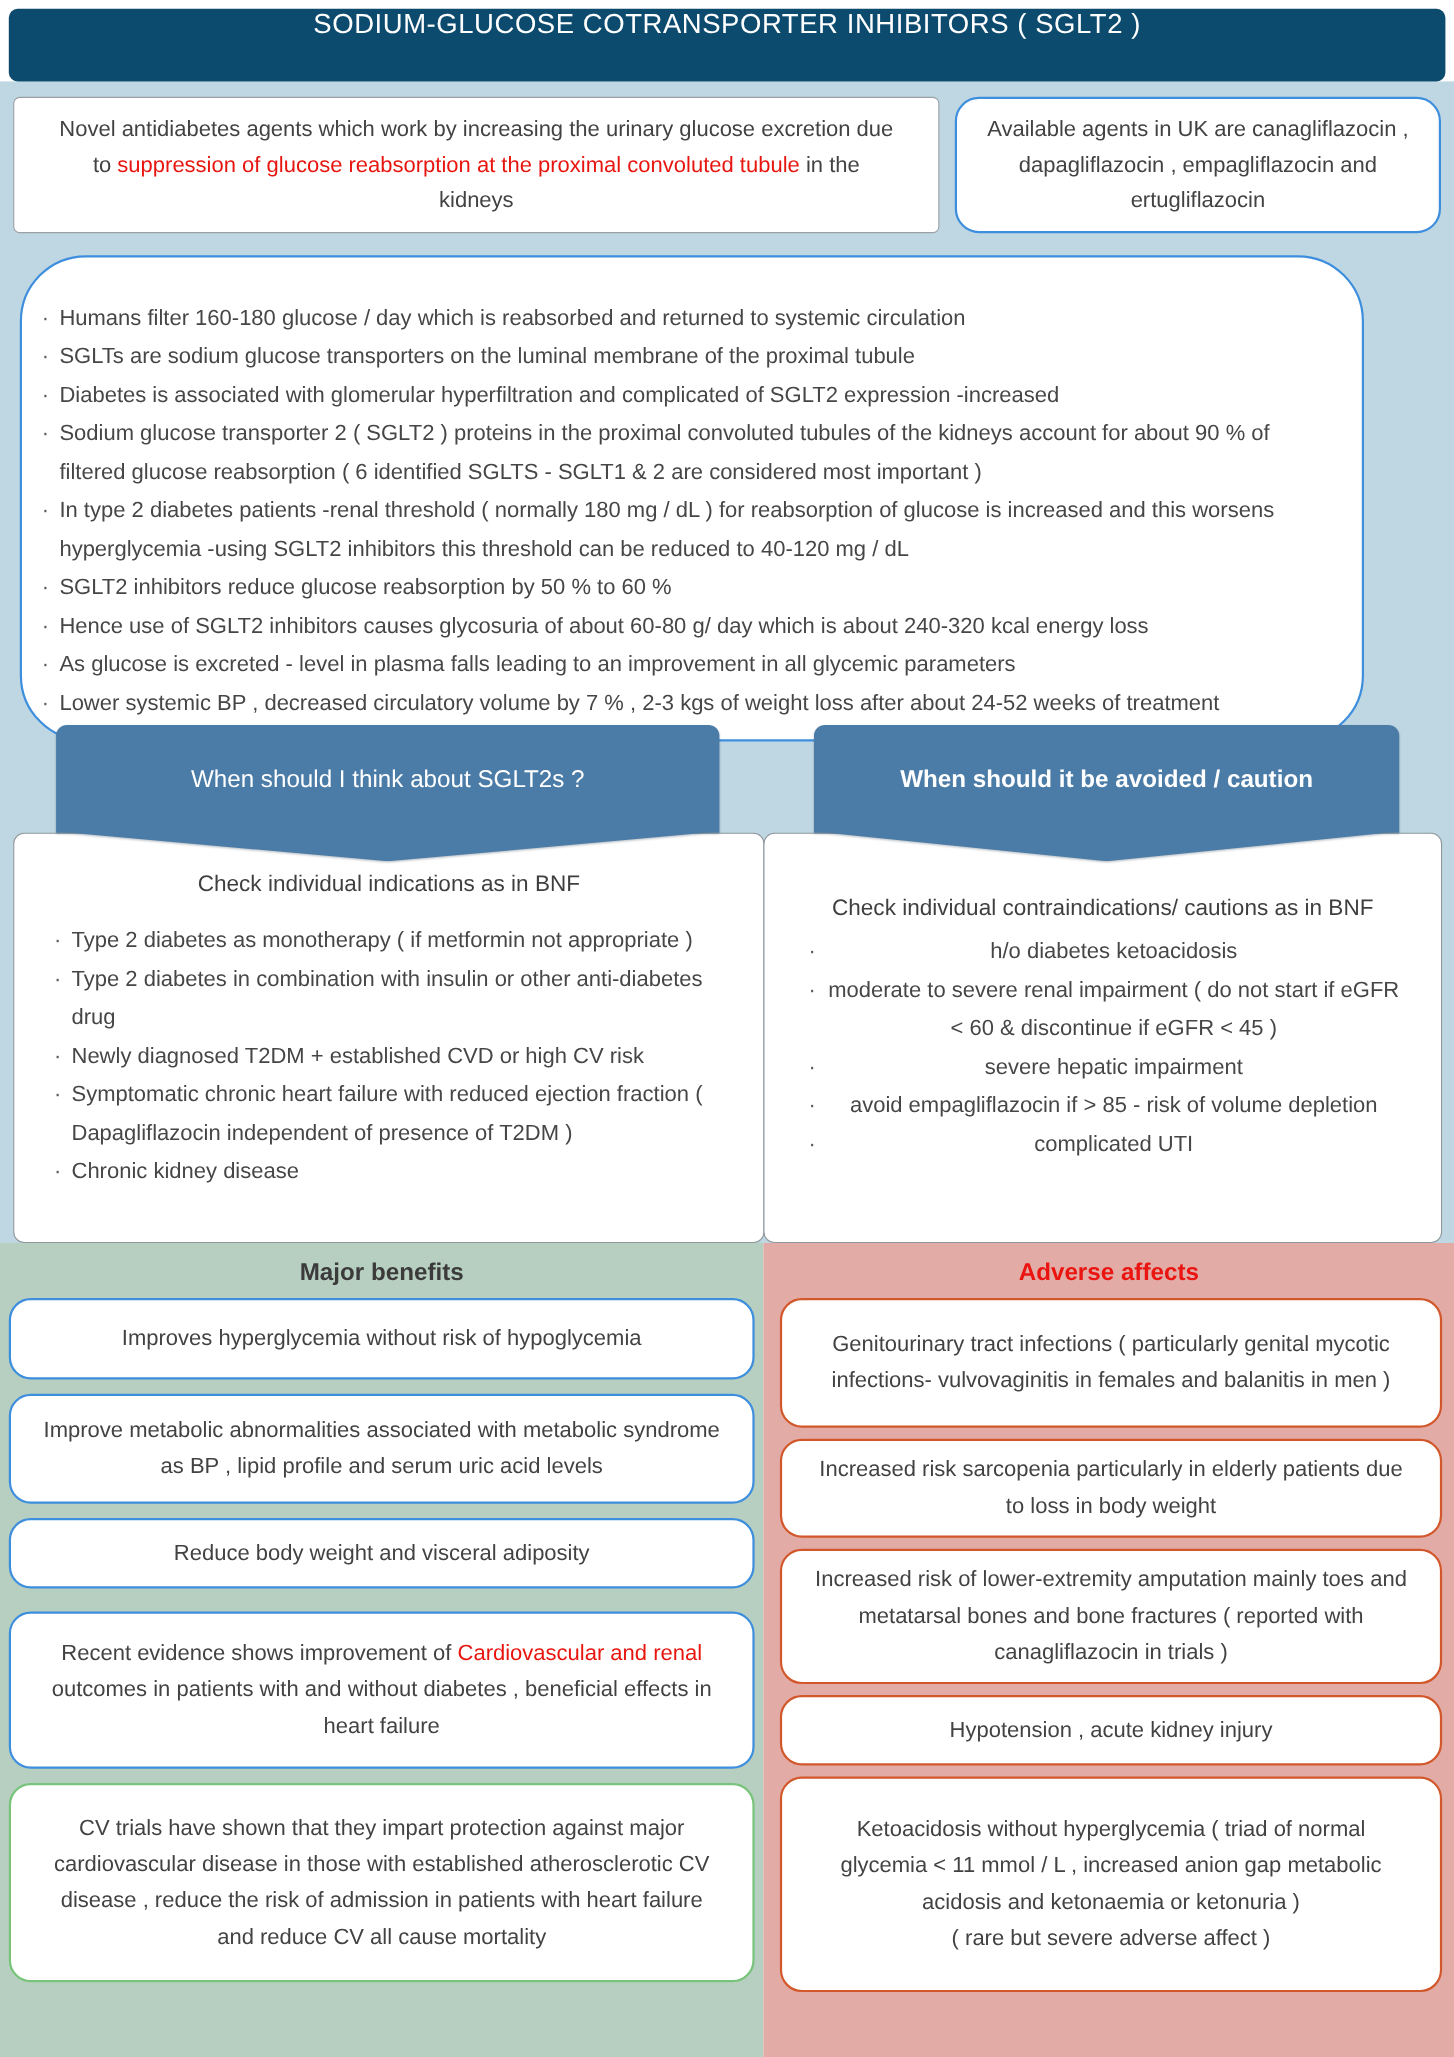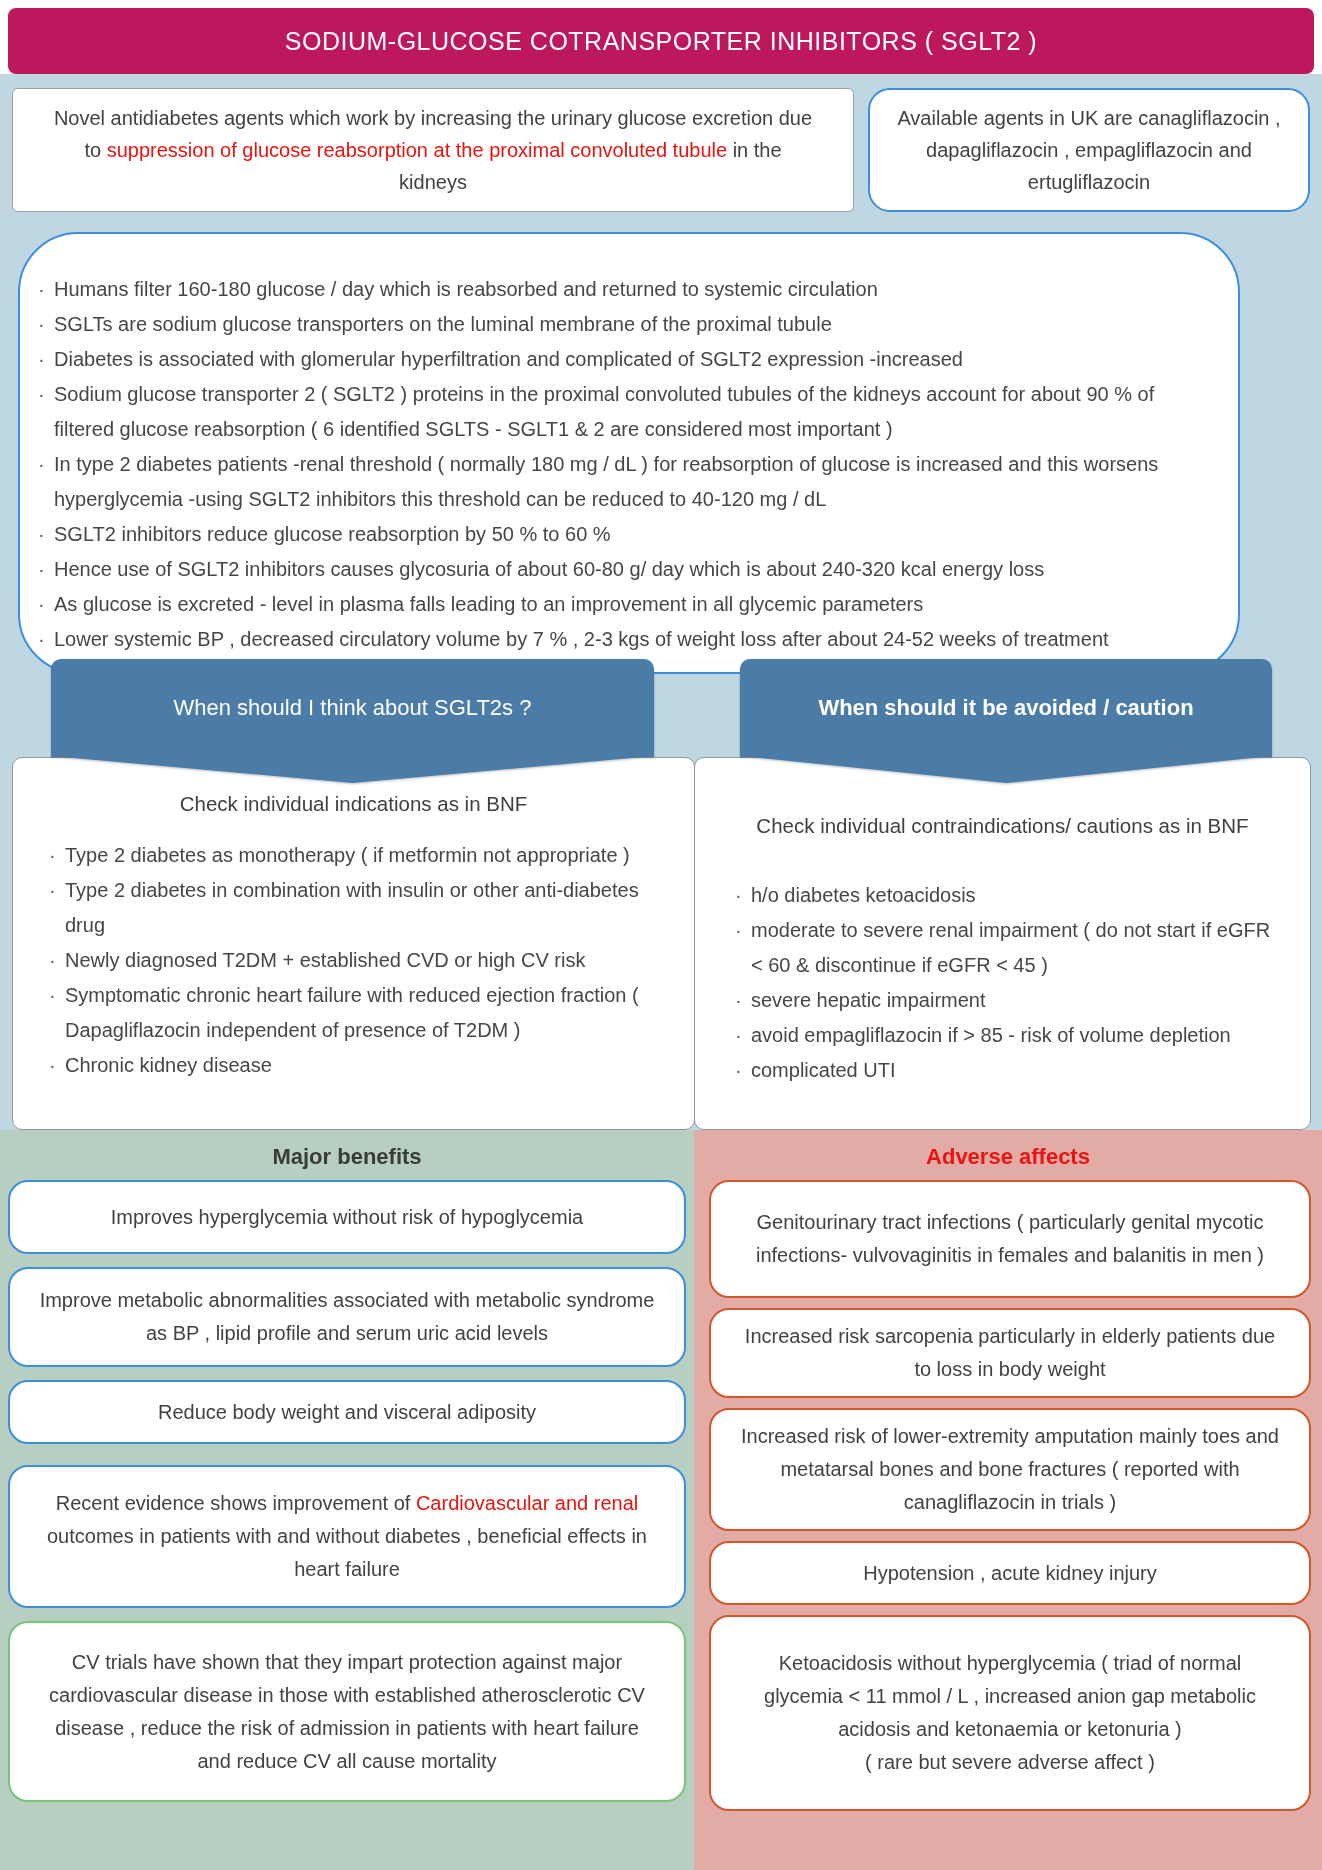--- a/index.html
+++ b/index.html
@@ -8,22 +8,22 @@
     font-family:"Liberation Sans", sans-serif; color:#424242; background:#ffffff;
   }
   
   .bg-blue   { position:absolute; left:0; top:74px; width:100%; height:1056px; background:#bed7e2; }
   .bg-green  { position:absolute; left:0; top:1130px; width:694px; height:740px; background:#b7cfc0; }
   .bg-pink   { position:absolute; left:694px; top:1130px; right:0; height:740px; background:#e2aba6; }
 
   
   .title-bar {
     position:absolute; left:8px; top:8px; width:1306px; height:66px;
-    background:#be185d; border-radius:8px;
-    display:flex; align-items:center; justify-content:center;
+    background:#0c4a6e; border-radius:8px;
+    display:flex; justify-content:center;
     color:#ffffff; font-size:25px; letter-spacing:0.5px;
   }
 
   
   .wbox { position:absolute; background:#ffffff; box-sizing:border-box; }
 
   .top-left-box {
     left:12px; top:88px; width:842px; height:124px;
     border:1.5px solid #9aa0a4; border-radius:6px;
     display:flex; align-items:center; justify-content:center;
@@ -68,21 +68,21 @@
   .col {
     position:absolute; top:757px; height:373px; background:#ffffff;
     border:1.5px solid #8f979c; border-radius:10px; box-sizing:border-box; z-index:2;
   }
   .col-left  { left:12px;  width:683px; }
   .col-right { left:694px; width:617px; }
   .col h3 { margin:0; text-align:center; font-weight:normal; font-size:20.5px; color:#3f3f3f; }
   .col-left  h3 { margin-top:34px; }
   .col-right h3 { margin-top:56px; }
   .col-left  ul { margin-top:22px; padding:0 40px 0 34px; }
-  .col-right ul { margin-top:40px; padding:0 36px 0 38px; }
+  .col-right ul { margin-top:10px; padding:0 36px 0 38px;text-align:center; }
 
   
   .section-header {
     position:absolute; top:1144px; font-size:22px; font-weight:bold;
     text-align:center; z-index:2;
   }
   .benefits-header { left:0; width:694px; color:#3b3b3b; }
   .adverse-header  { left:694px; width:628px; color:#ea1410; }
 
   

